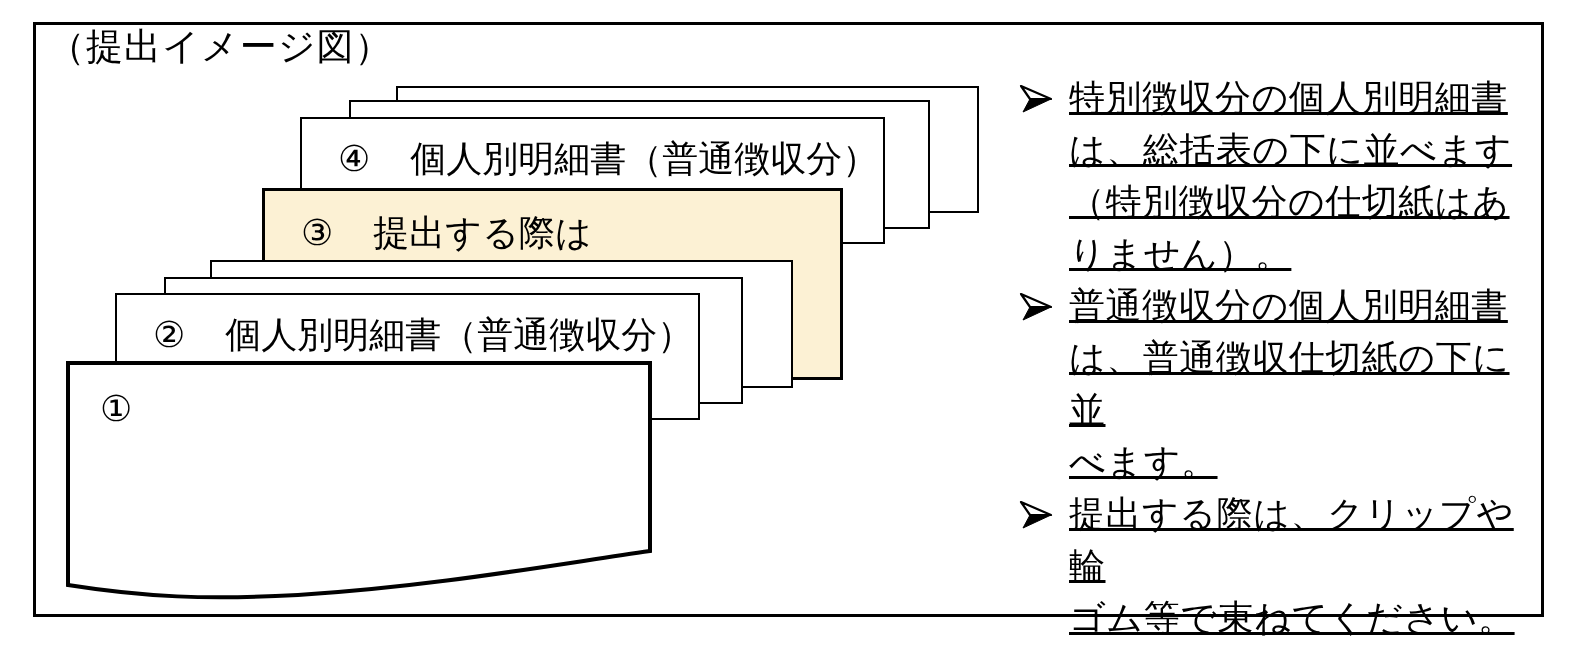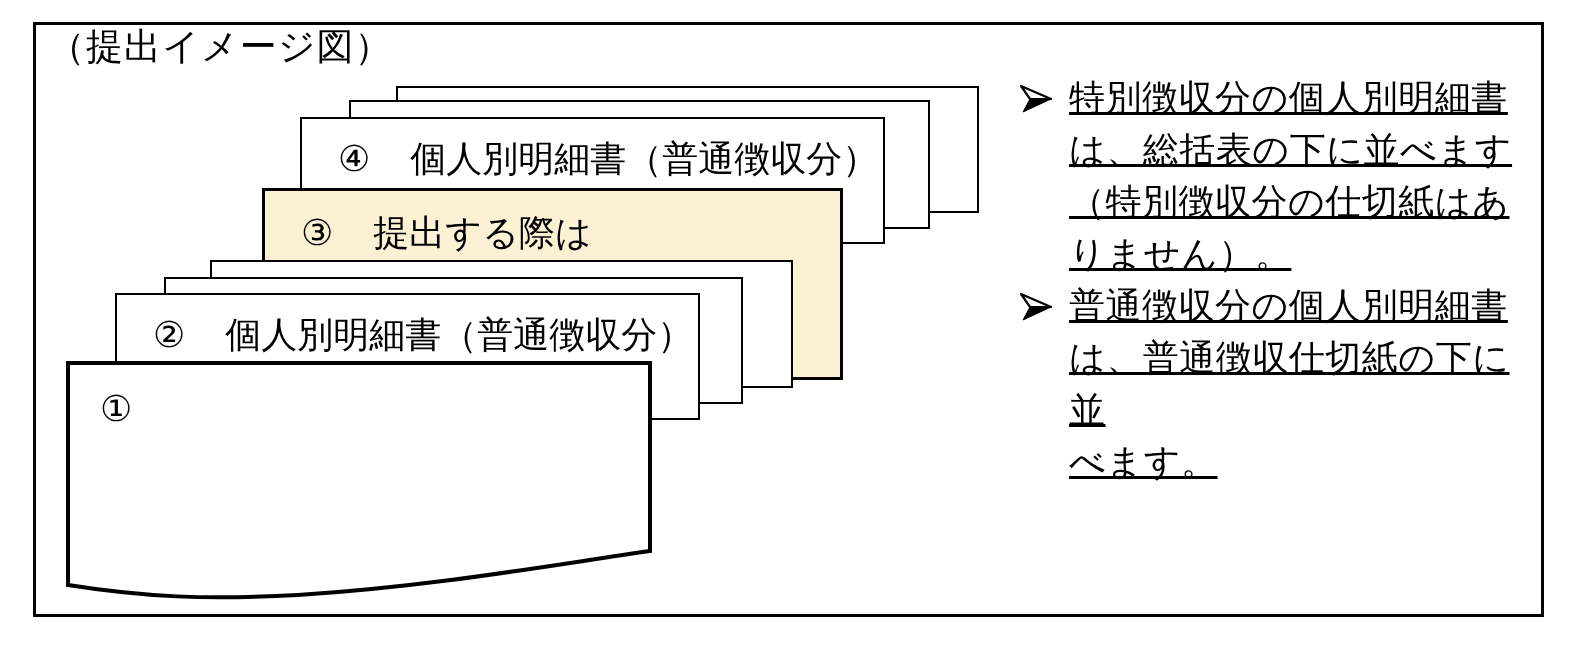--- a/index.html
+++ b/index.html
@@ -111,13 +111,21 @@
   </div>
   <div class="note-item">
     <svg class="note-icon" viewBox="0 0 37 32">
       <polygon points="3,3 33,16 12,16" fill="#ffffff" stroke="#000000" stroke-width="2.2" stroke-linejoin="round"></polygon>
       <polygon points="12,16 33,16 5,29" fill="#000000" stroke="#000000" stroke-width="1" stroke-linejoin="round"></polygon>
     </svg>
     <div class="note-text">普通徴収分の個人別明細書
 は、普通徴収仕切紙の下に並
 べます。</div>
   </div>
+  <div class="note-item">
+    <svg class="note-icon" viewBox="0 0 37 32">
+      <polygon points="3,3 33,16 12,16" fill="#ffffff" stroke="#000000" stroke-width="2.2" stroke-linejoin="round"></polygon>
+      <polygon points="12,16 33,16 5,29" fill="#000000" stroke="#000000" stroke-width="1" stroke-linejoin="round"></polygon>
+    </svg>
+    <div class="note-text">提出する際は、クリップや輪
+ゴム等で束ねてください。</div>
+  </div>
 </div>
 
 </body></html>

